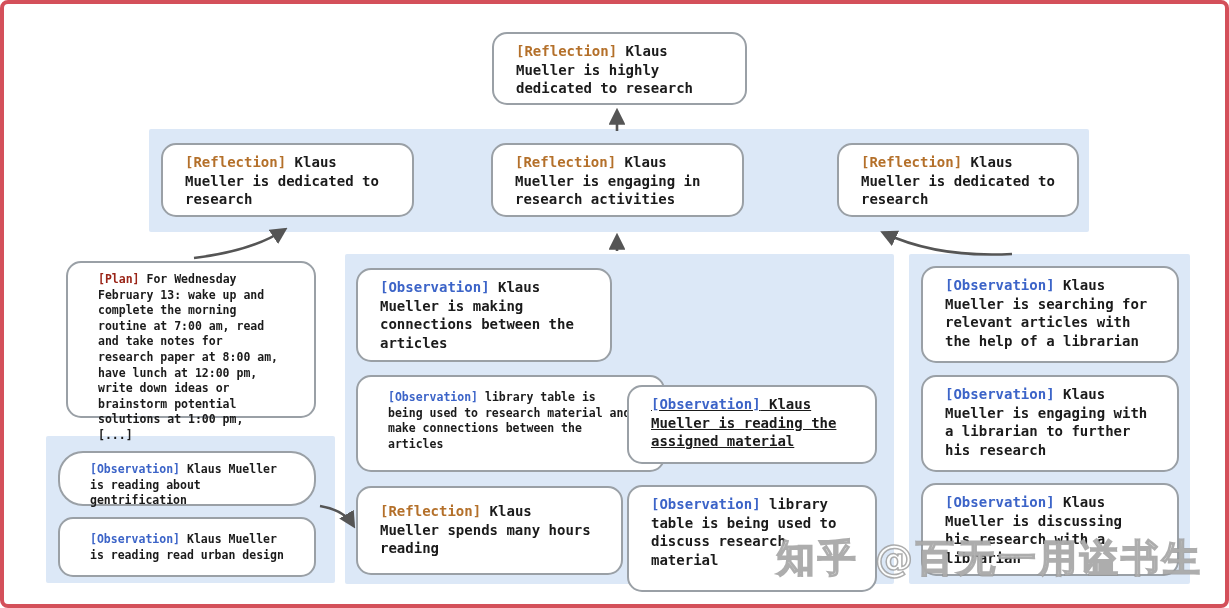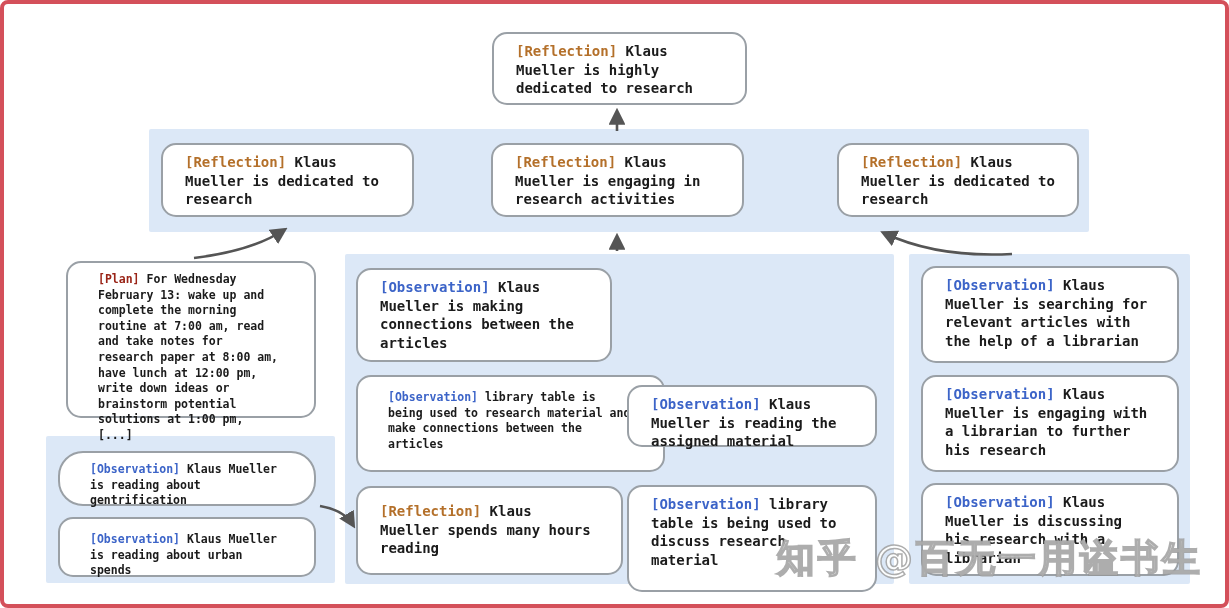--- a/index.html
+++ b/index.html
@@ -67,34 +67,34 @@
   </div>
 
   <div class="node small" style="left:62px;top:257px;width:250px;height:157px;">
     <span class="tag plan">[Plan]</span> <span>For Wednesday February 13: wake up and complete the morning routine at 7:00 am, read and take notes for research paper at 8:00 am, have lunch at 12:00 pm, write down ideas or brainstorm potential solutions at 1:00 pm, [...]</span>
   </div>
 
   <div class="node small" style="left:54px;top:447px;width:258px;height:55px;border-radius:25px;">
     <span class="tag observation">[Observation]</span> <span>Klaus Mueller is reading about gentrification</span>
   </div>
   <div class="node small" style="left:54px;top:513px;width:258px;height:60px;padding-top:13px;">
-    <span class="tag observation">[Observation]</span> <span>Klaus Mueller is reading about urban spends</span>
+    <span class="tag observation">[Observation]</span> <span>Klaus Mueller is reading read urban design</span>
   </div>
 
   <div class="node large" style="left:352px;top:264px;width:256px;height:94px;">
     <span class="tag observation">[Observation]</span> <span>Klaus Mueller is making connections between the articles</span>
   </div>
   <div class="node small" style="left:352px;top:371px;width:309px;height:97px;padding-top:13px;">
     <span class="tag observation">[Observation]</span> <span>library table is being used to research material and make connections between the articles</span>
   </div>
   <div class="node large" style="left:352px;top:482px;width:267px;height:89px;padding-top:14px;">
     <span class="tag reflection">[Reflection]</span> <span>Klaus Mueller spends many hours reading</span>
   </div>
 
-  <div class="node large" style="left:623px;top:381px;width:250px;height:62px;">
+  <div class="node large" style="left:623px;top:381px;width:250px;height:79px;text-decoration:underline;">
     <span class="tag observation">[Observation]</span> <span>Klaus Mueller is reading the assigned material</span>
   </div>
   <div class="node large" style="left:623px;top:481px;width:250px;height:107px;">
     <span class="tag observation">[Observation]</span> <span>library table is being used to discuss research material</span>
   </div>
 
   <div class="node large" style="left:917px;top:262px;width:258px;height:97px;">
     <span class="tag observation">[Observation]</span> <span>Klaus Mueller is searching for relevant articles with the help of a librarian</span>
   </div>
   <div class="node large" style="left:917px;top:371px;width:258px;height:97px;">

